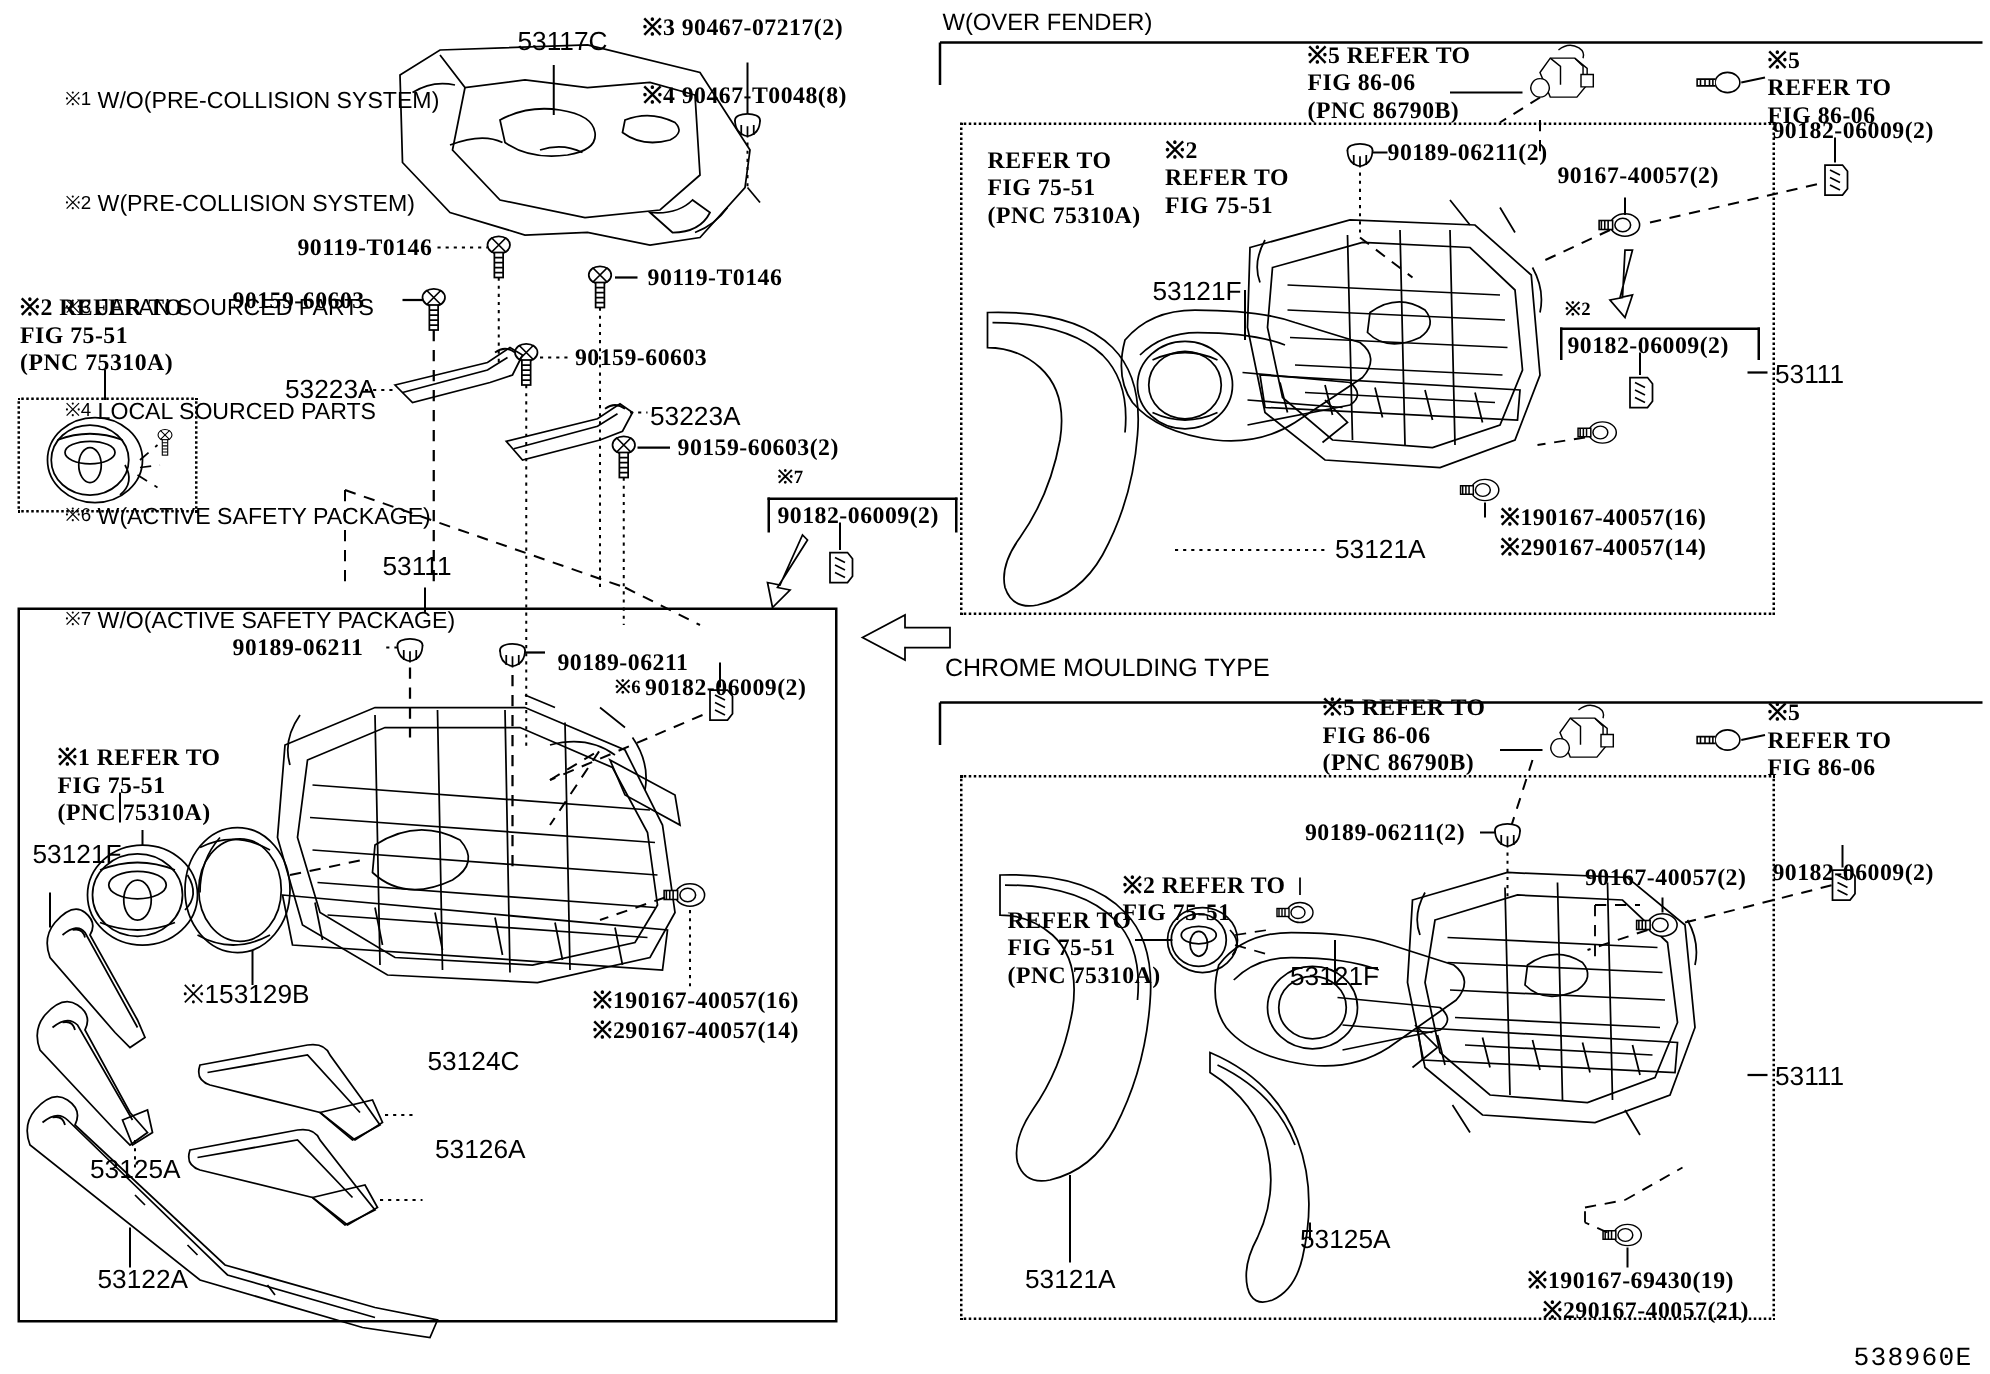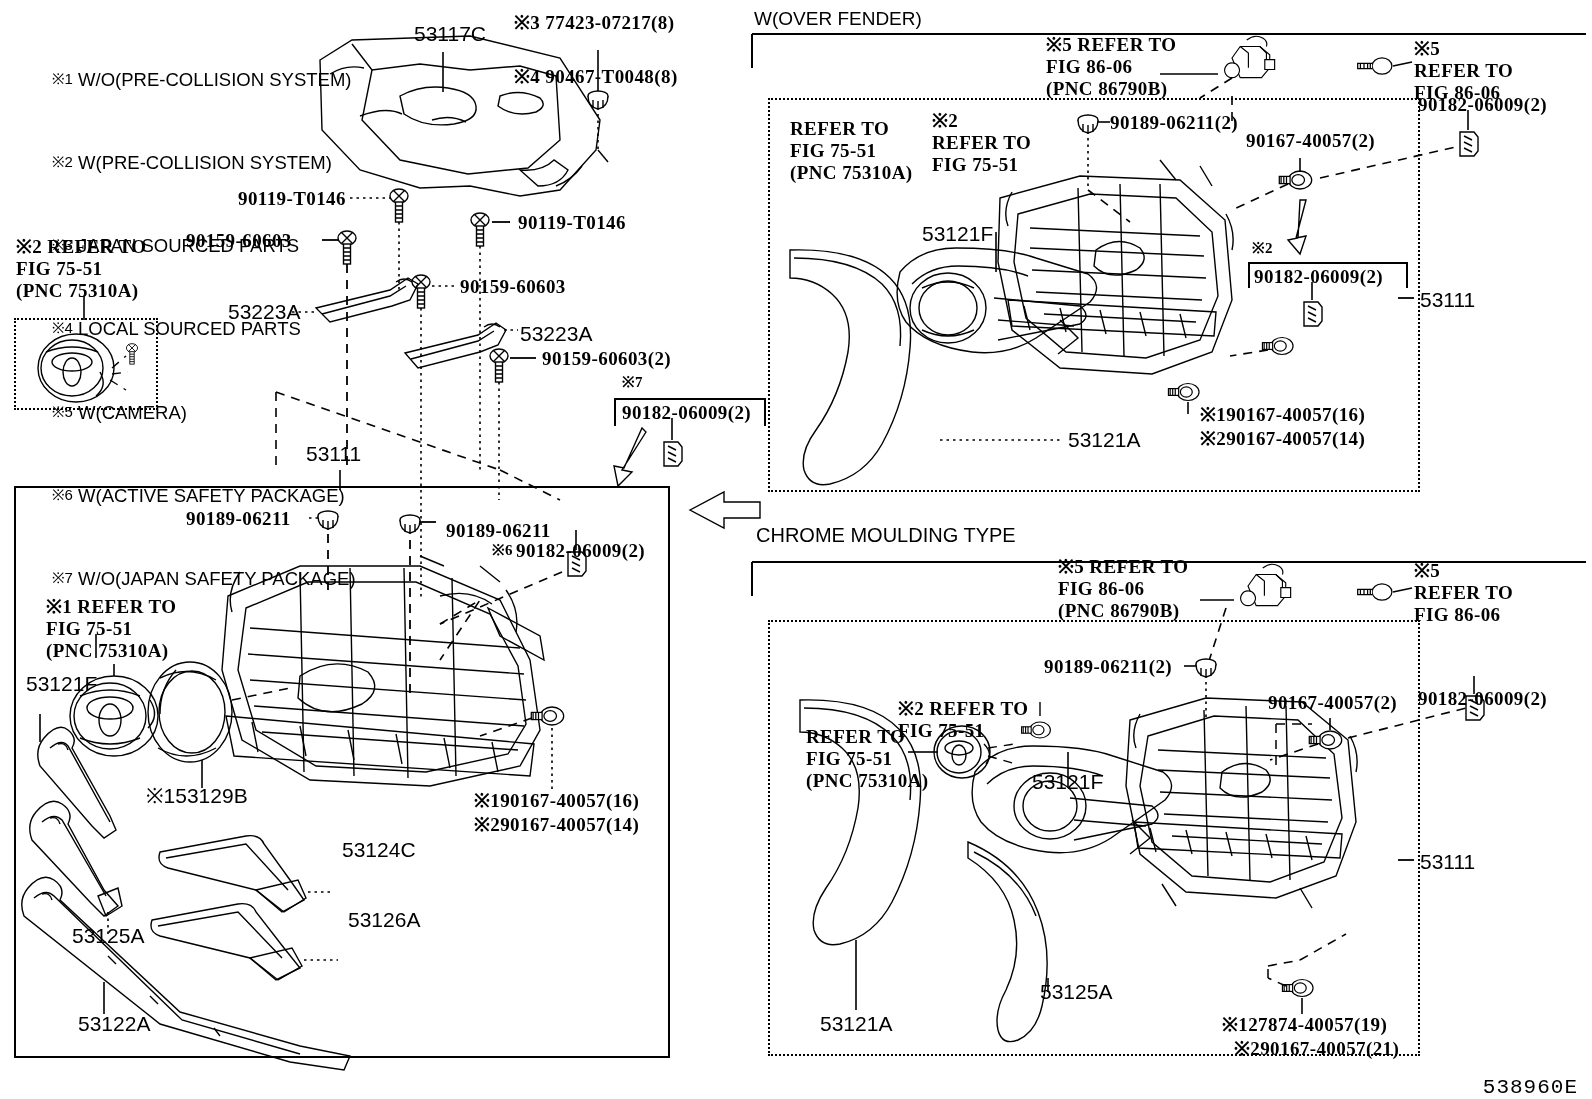--- a/index.html
+++ b/index.html
@@ -28,23 +28,22 @@
 </head>
 <body>
 
 <div class="stage">
 
   <div class="legend">
     <div><span class="mk">※1</span> <span>W/O(PRE-COLLISION SYSTEM)</span></div>
     <div><span class="mk">※2</span> <span>W(PRE-COLLISION SYSTEM)</span></div>
     <div><span class="mk">※3</span> <span>JAPAN SOURCED PARTS</span></div>
     <div><span class="mk">※4</span> <span>LOCAL SOURCED PARTS</span></div>
-    <div><span class="mk">※5</span> <span>W(CAMERA)</span></div>
     <div><span class="mk">※6</span> <span>W(ACTIVE SAFETY PACKAGE)</span></div>
-    <div><span class="mk">※7</span> <span>W/O(JAPAN SAFETY PACKAGE)</span></div>
+    <div><span class="mk">※7</span> <span>W/O(ACTIVE SAFETY PACKAGE)</span></div>
   </div>
 
   <svg viewBox="0 0 1592 1099">
     <defs>
       <g id="boltSide">
         <ellipse cx="0" cy="0" rx="9" ry="7" class="ptf"></ellipse>
         <path d="M-6,-6 L6,6 M6,-6 L-6,6" class="pt"></path>
         <rect x="-3.5" y="6" width="7" height="20" class="ptf"></rect>
         <path d="M-3.5,10 h7 M-3.5,14 h7 M-3.5,18 h7 M-3.5,22 h7" class="pt"></path>
       </g>
@@ -467,21 +466,21 @@
   <div class="box" style="left:14px;top:318px;width:144px;height:92px;border-style:dotted;"></div>
   <div class="box" style="left:14px;top:486px;width:656px;height:572px;"></div>
   <div class="boxdot" style="left:768px;top:98px;width:652px;height:394px;"></div>
   <div class="boxdot" style="left:768px;top:620px;width:652px;height:436px;"></div>
 
   <div class="brk" style="left:614px;top:398px;width:152px;height:28px;border-left-width:2px;border-right-width:2px;"></div>
 
   <div class="brk" style="left:1248px;top:262px;width:160px;height:26px;"></div>
 
   <div class="lbl sans lg" style="left:414px;top:22px;">53117C</div>
-  <div class="lbl" style="left:514px;top:12px;">※3 77423-07217(8)</div>
+  <div class="lbl" style="left:514px;top:12px;">※3 90467-07217(2)</div>
   <div class="lbl" style="left:514px;top:36px;margin-top:30px;">※4 90467-T0048(8)</div>
 
   <div class="lbl" style="left:238px;top:188px;">90119-T0146</div>
   <div class="lbl" style="left:518px;top:212px;">90119-T0146</div>
   <div class="lbl" style="left:186px;top:230px;">90159-60603</div>
   <div class="lbl" style="left:460px;top:276px;">90159-60603</div>
   <div class="lbl" style="left:542px;top:348px;">90159-60603(2)</div>
 
   <div class="lbl sans lg" style="left:228px;top:300px;">53223A</div>
   <div class="lbl sans lg" style="left:520px;top:322px;">53223A</div>
@@ -539,21 +538,21 @@
 (PNC 75310A)</div>
 
   <div class="lbl" style="left:1268px;top:692px;">90167-40057(2)</div>
   <div class="lbl" style="left:1418px;top:688px;">90182-06009(2)</div>
 
   <div class="lbl sans lg" style="left:1420px;top:850px;">53111</div>
   <div class="lbl sans lg" style="left:1032px;top:770px;">53121F</div>
   <div class="lbl sans lg" style="left:820px;top:1012px;">53121A</div>
   <div class="lbl sans lg" style="left:1040px;top:980px;">53125A</div>
 
-  <div class="lbl" style="left:1222px;top:1014px;">※127874-40057(19)</div>
+  <div class="lbl" style="left:1222px;top:1014px;">※190167-69430(19)</div>
   <div class="lbl" style="left:1222px;top:1038px;margin-left:12px;">※290167-40057(21)</div>
 
   <div class="lbl" style="left:186px;top:508px;">90189-06211</div>
   <div class="lbl" style="left:446px;top:520px;">90189-06211</div>
   <div class="lbl" style="left:492px;top:542px;font-size:15px;">※6</div>
   <div class="lbl" style="left:516px;top:540px;">90182-06009(2)</div>
 
   <div class="lbl" style="left:46px;top:596px;">※1 REFER TO
 FIG 75-51
 (PNC 75310A)</div>

